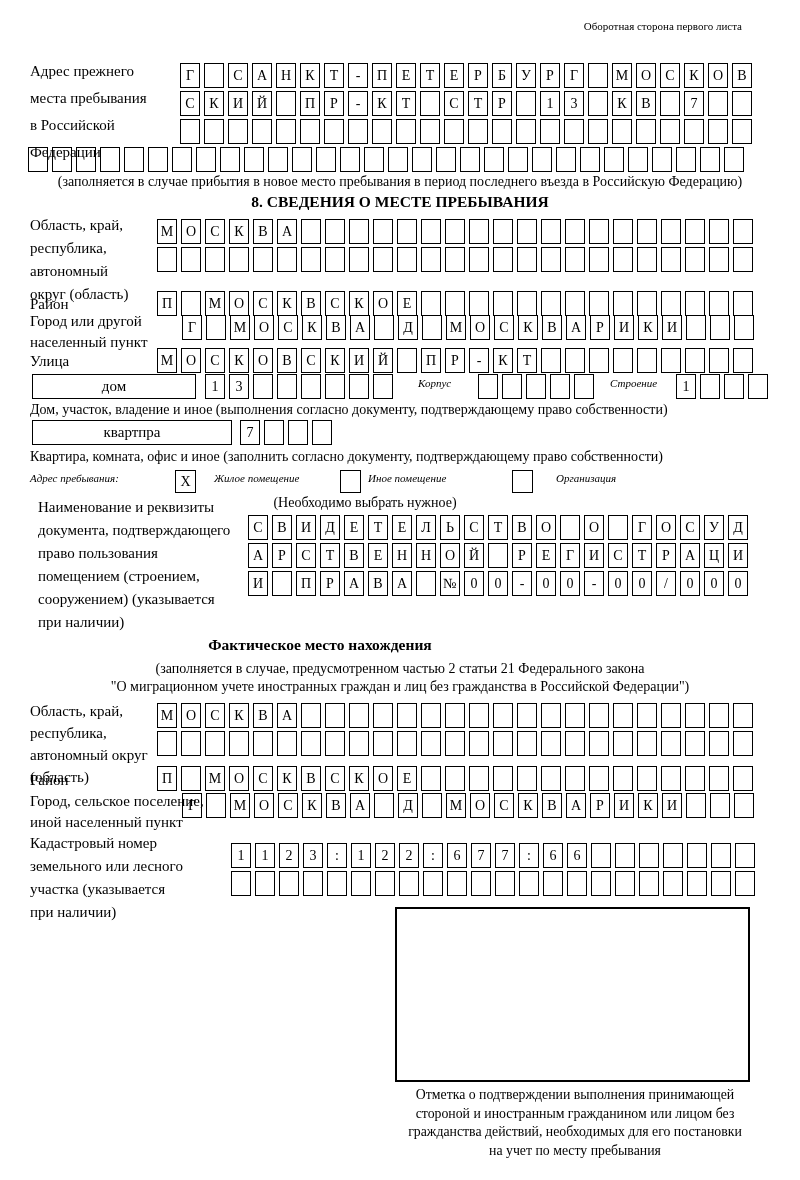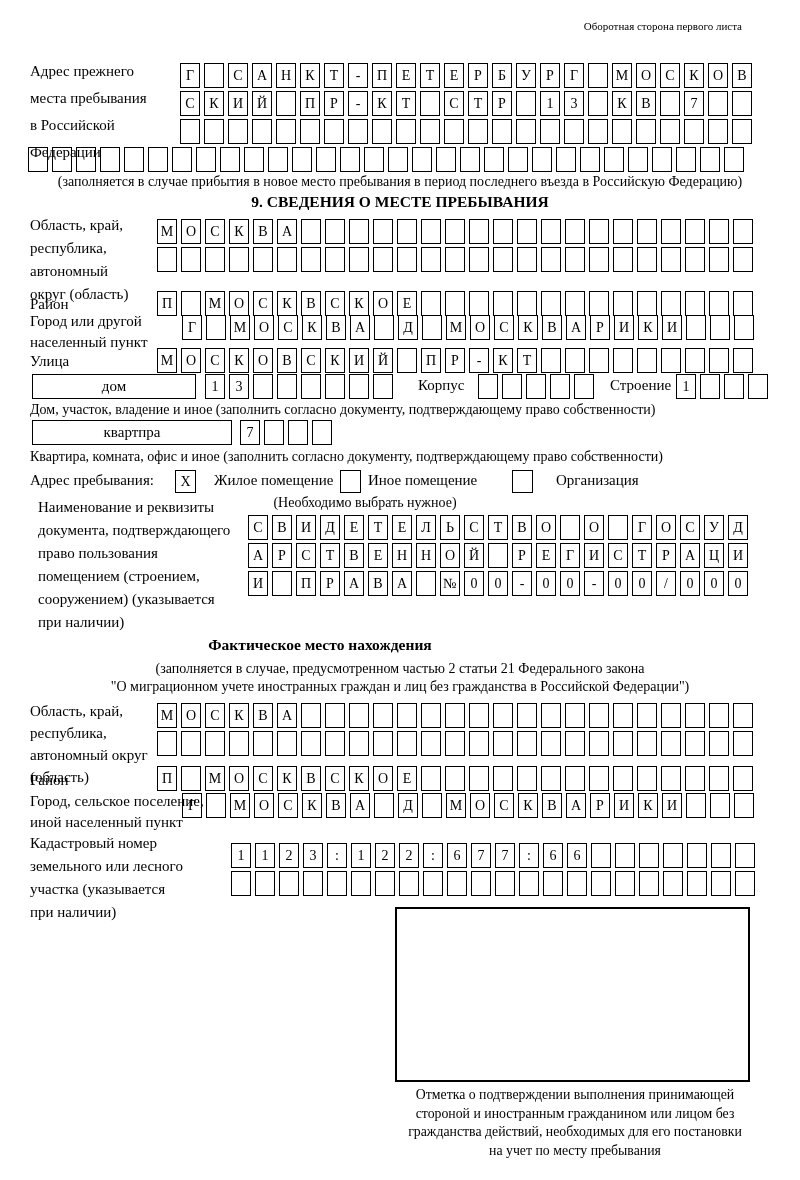--- a/index.html
+++ b/index.html
@@ -14,21 +14,21 @@
   .caption{font-size:14px;white-space:nowrap;}
   .center{text-align:center;}
   .sec-title{font-weight:bold;font-size:15.5px;text-align:center;white-space:nowrap;}
   .box-row{position:absolute;display:flex;gap:4px;}
   .cbox{flex:0 0 18px;width:18px;height:23px;border:1.5px solid #000;
         font-size:14px;line-height:23px;text-align:center;overflow:hidden;}
   .wide-box{position:absolute;border:1.5px solid #000;height:23px;line-height:23px;
         text-align:center;font-size:15px;}
   .chk{position:absolute;width:19px;height:21px;border:1.5px solid #000;
         font-size:14px;line-height:21px;text-align:center;}
-  .inline-lbl{position:absolute;font-size:15px;white-space:nowrap;}
+  .inline-lbl{position:absolute;font-size:11px;white-space:nowrap;font-style:italic;}
   .stamp{position:absolute;border:2px solid #000;background:#fff;}
   .pre{white-space:pre-line;}
 </style>
 </head>
 <body>
 
 <div class="page">
 
   <div class="abs" style="top:20px;right:58px;font-size:11px;">Оборотная сторона первого листа</div>
 
@@ -141,21 +141,21 @@
       <span class="cbox"></span>
       <span class="cbox"></span>
       <span class="cbox"></span>
       <span class="cbox"></span>
       <span class="cbox"></span>
       <span class="cbox"></span>
       <span class="cbox"></span>
     </div>
   <div class="abs caption center" style="left:0;top:174px;width:800px;">(заполняется в случае прибытия в новое место пребывания в период последнего въезда в Российскую Федерацию)</div>
 
-  <div class="abs sec-title" style="left:0;top:193px;width:800px;">9. СВЕДЕНИЯ О МЕСТЕ ПРЕБЫВАНИЯ</div>
+  <div class="abs sec-title" style="left:0;top:193px;width:800px;">8. СВЕДЕНИЯ О МЕСТЕ ПРЕБЫВАНИЯ</div>
 
   <div class="abs lbl lh23" style="left:30px;top:214px;">Область, край,
 республика,
 автономный
 округ (область)</div>
   <div class="box-row" style="left:157px;top:219px;">
       <span class="cbox">М</span>
       <span class="cbox">О</span>
       <span class="cbox">С</span>
       <span class="cbox">К</span>
@@ -315,21 +315,21 @@
       <span class="cbox"></span>
       <span class="cbox"></span>
     </div>
   <div class="inline-lbl" style="left:610px;top:377px;">Строение</div>
   <div class="box-row" style="left:676px;top:374px;">
       <span class="cbox">1</span>
       <span class="cbox"></span>
       <span class="cbox"></span>
       <span class="cbox"></span>
     </div>
-  <div class="abs caption" style="left:30px;top:402px;">Дом, участок, владение и иное (заполнить согласно документу, подтверждающему право собственности)</div>
+  <div class="abs caption" style="left:30px;top:402px;">Дом, участок, владение и иное (выполнения согласно документу, подтверждающему право собственности)</div>
 
   <div class="wide-box" style="left:32px;top:420px;width:198px;">квартпра</div>
   <div class="box-row" style="left:240px;top:420px;">
       <span class="cbox">7</span>
       <span class="cbox"></span>
       <span class="cbox"></span>
       <span class="cbox"></span>
     </div>
   <div class="abs caption" style="left:30px;top:449px;">Квартира, комната, офис и иное (заполнить согласно документу, подтверждающему право собственности)</div>
 

